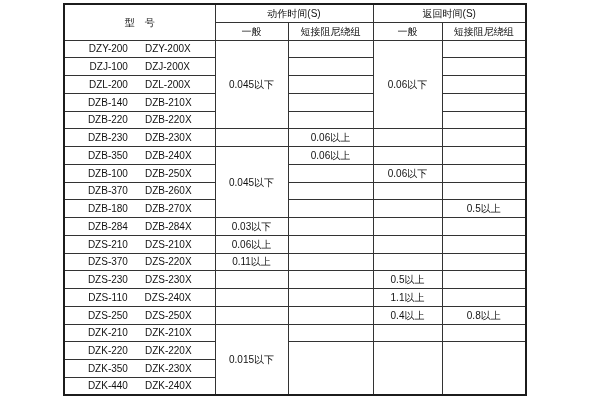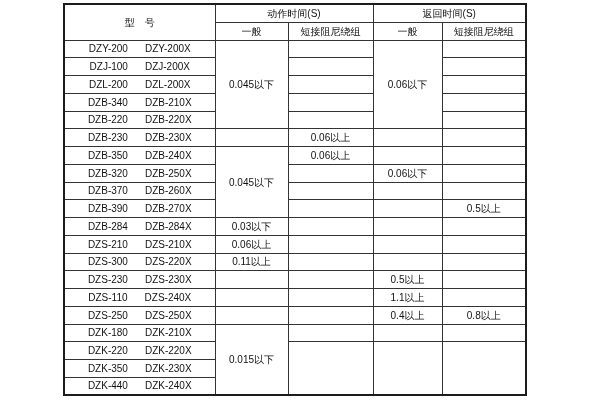--- a/index.html
+++ b/index.html
@@ -103,21 +103,21 @@
               <span>DZL-200</span>
               <span>DZL-200X</span>
             </div>
           </td>
         <td></td>
         <td></td>
       </tr>
       <tr>
         <td>
             <div class="model-pair">
-              <span>DZB-340</span>
+              <span>DZB-140</span>
               <span>DZB-210X</span>
             </div>
           </td>
         <td></td>
         <td></td>
       </tr>
       <tr>
         <td>
             <div class="model-pair">
               <span>DZB-220</span>
@@ -147,21 +147,21 @@
             </div>
           </td>
         <td rowspan="4">0.045以下</td>
         <td>0.06以上</td>
         <td></td>
         <td></td>
       </tr>
       <tr>
         <td>
             <div class="model-pair">
-              <span>DZB-320</span>
+              <span>DZB-100</span>
               <span>DZB-250X</span>
             </div>
           </td>
         <td></td>
         <td>0.06以下</td>
         <td></td>
       </tr>
       <tr>
         <td>
             <div class="model-pair">
@@ -169,21 +169,21 @@
               <span>DZB-260X</span>
             </div>
           </td>
         <td></td>
         <td></td>
         <td></td>
       </tr>
       <tr>
         <td>
             <div class="model-pair">
-              <span>DZB-390</span>
+              <span>DZB-180</span>
               <span>DZB-270X</span>
             </div>
           </td>
         <td></td>
         <td></td>
         <td>0.5以上</td>
       </tr>
       <tr>
         <td>
             <div class="model-pair">
@@ -204,21 +204,21 @@
             </div>
           </td>
         <td>0.06以上</td>
         <td></td>
         <td></td>
         <td></td>
       </tr>
       <tr>
         <td>
             <div class="model-pair">
-              <span>DZS-300</span>
+              <span>DZS-370</span>
               <span>DZS-220X</span>
             </div>
           </td>
         <td>0.11以上</td>
         <td></td>
         <td></td>
         <td></td>
       </tr>
       <tr>
         <td>
@@ -252,21 +252,21 @@
             </div>
           </td>
         <td></td>
         <td></td>
         <td>0.4以上</td>
         <td>0.8以上</td>
       </tr>
       <tr>
         <td>
             <div class="model-pair">
-              <span>DZK-180</span>
+              <span>DZK-210</span>
               <span>DZK-210X</span>
             </div>
           </td>
         <td rowspan="4">0.015以下</td>
         <td></td>
         <td></td>
         <td></td>
       </tr>
       <tr>
         <td>

